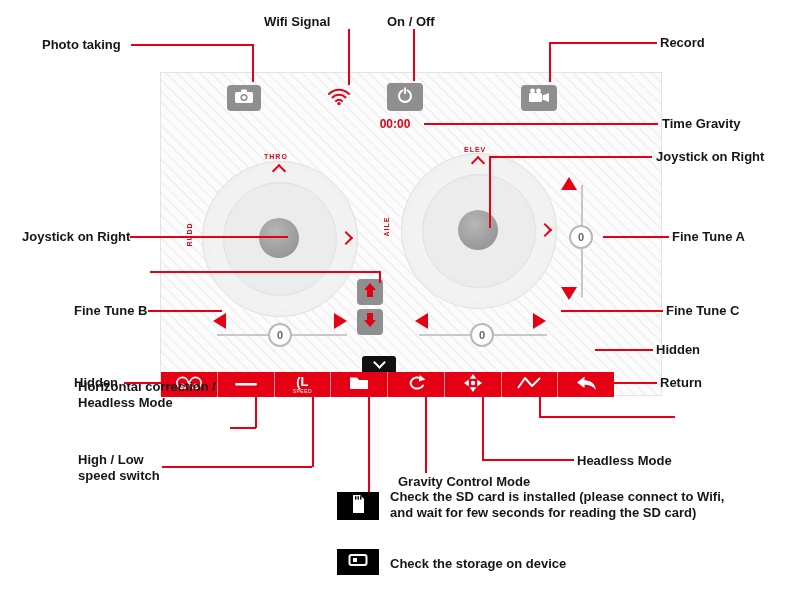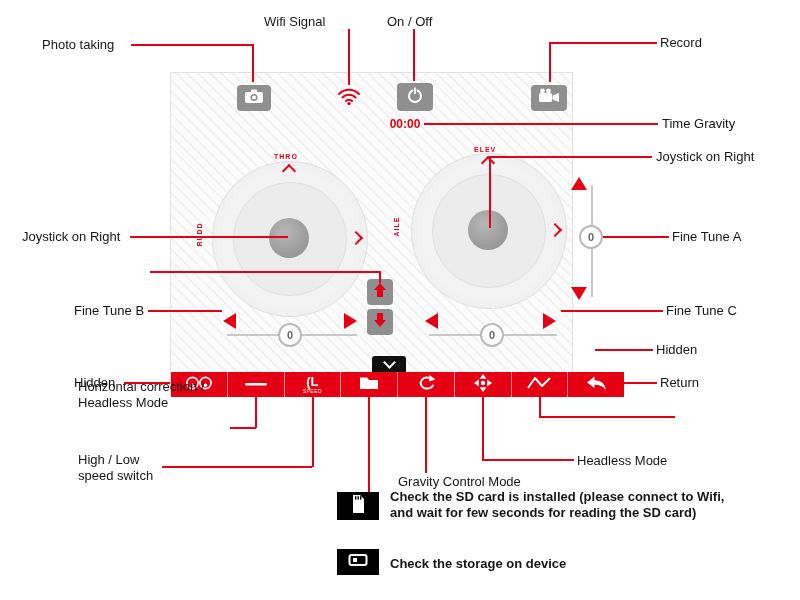--- a/index.html
+++ b/index.html
@@ -1,22 +1,22 @@
 <!DOCTYPE html>
 <html><head>
 <meta charset="utf-8">
 <style>
   html,body{margin:0;padding:0;background:#fff}
   .canvas{position:relative;width:800px;height:600px;background:#fff;font-family:"Liberation Sans",sans-serif;overflow:hidden}
-  .ann{position:absolute;font-size:13px;font-weight:400;color:#161616;line-height:1.2;white-space:nowrap}
+  .ann{position:absolute;font-size:13px;font-weight:700;color:#161616;line-height:1.2;white-space:nowrap}
   .ann.wrap{white-space:normal}
   .ln{position:absolute;background:#e60014}
   .ln.h{height:1.5px}
   .ln.v{width:1.5px}
-  .screen{position:absolute;left:170px;top:72px;width:403px;height:324px;box-sizing:border-box;
+  .screen{position:absolute;left:160px;top:72px;width:502px;height:324px;box-sizing:border-box;
           background:repeating-linear-gradient(45deg,#fcfcfc 0 6px,#f2f2f2 6px 8px);border:1px solid #e3e3e3}
   .gbtn{position:absolute;background:#8f8f8f;border-radius:4px;display:flex;align-items:center;justify-content:center}
   .stick{position:absolute;border-radius:50%;background:radial-gradient(circle,#ededed 0%,#f3f3f3 60%,#e9e9e9 100%);border:1px solid #e0e0e0}
   .stick-inner{position:absolute;border-radius:50%;background:#ececec;border:1px solid #e0e0e0}
   .knob{position:absolute;width:40px;height:40px;border-radius:50%;background:radial-gradient(circle at 40% 35%,#b7b7b7,#8c8c8c)}
   .axis{position:absolute;color:#e60014;font-size:7px;font-weight:bold;letter-spacing:1px}
   .chev{position:absolute;width:8px;height:8px;border-top:2px solid #e60014;border-left:2px solid #e60014}
   .tri{position:absolute;width:0;height:0}
   .tri.up{border-left:8px solid transparent;border-right:8px solid transparent;border-bottom:13px solid #e60014}
   .tri.down{border-left:8px solid transparent;border-right:8px solid transparent;border-top:13px solid #e60014}

